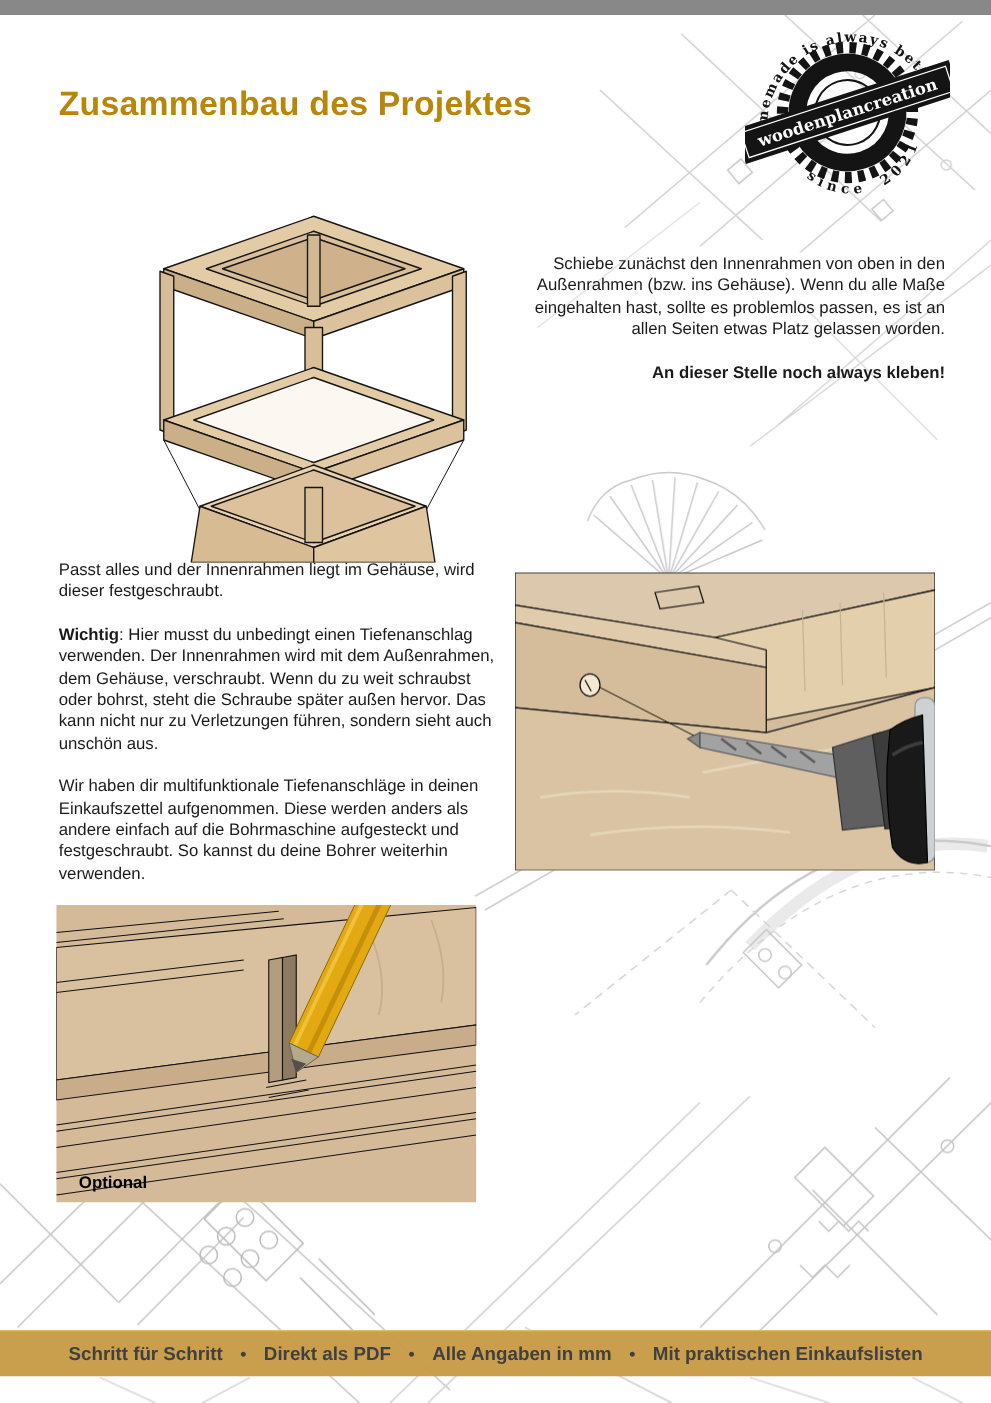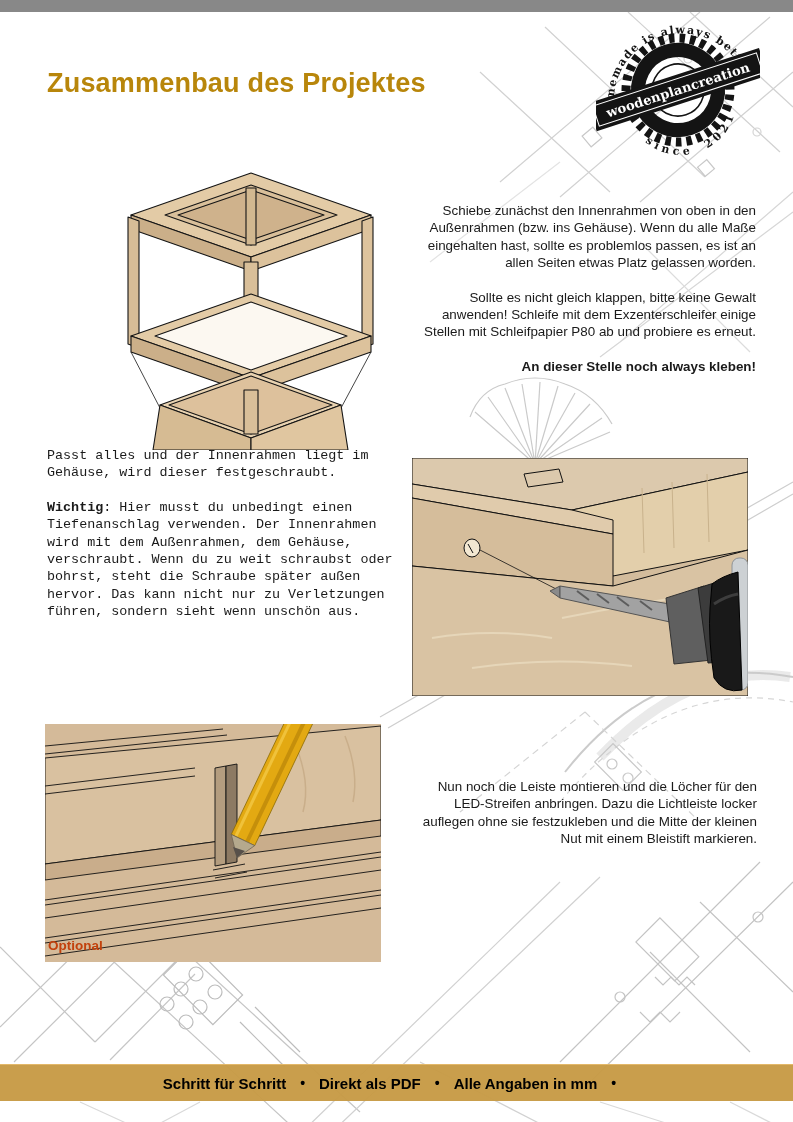--- a/index.html
+++ b/index.html
@@ -12,36 +12,36 @@
   .page-title{
     position:absolute;left:47px;top:56px;margin:0;
     font-size:27px;font-weight:700;color:#B8860B;letter-spacing:.2px;
   }
   .logo{position:absolute;left:596px;top:4px;width:164px;height:150px;}
   .fig{position:absolute;display:block;}
   .fig-frame{left:103px;top:146px;}
   .fig-drill{left:412px;top:446px;}
   .fig-pencil{left:45px;top:712px;}
   .optional-label{
-    position:absolute;left:48px;top:926px;font-size:13.5px;font-weight:700;color:#c2410c;
+    position:absolute;left:63px;top:926px;font-size:13.5px;font-weight:700;color:#000000;
   }
   .tblock{position:absolute;font-size:13.4px;line-height:17.4px;}
   .tblock p{margin:0 0 17px;}
   .tblock p:last-child{margin-bottom:0;}
   .t-right{text-align:right;}
   .text-right-top{left:408px;top:190px;width:348px;}
-  .text-left-mid{left:47px;top:435px;width:350px;font-family:Liberation Mono, monospace;}
+  .text-left-mid{left:47px;top:435px;width:350px;}
   .text-right-bottom{left:405px;top:766px;width:352px;}
   .warn{font-weight:700;}
   b.inline-strong{font-weight:700;text-align:right;}
   .footer-bar{
     position:absolute;left:0;top:1052px;width:793px;height:36px;
     background:rgba(199,154,69,0.96);border-top:1px solid #e3b869;
     display:flex;align-items:center;justify-content:center;
-    font-size:15px;font-weight:700;color:#000000;
+    font-size:15px;font-weight:700;color:#404040;
   }
   .footer-bar .sep{margin:0 14px;font-size:14px;}
   .logo-banner-text{font-family:"DejaVu Serif",serif;font-weight:700;fill:#ffffff;}
   .logo-arc-text{font-family:"DejaVu Serif",serif;font-weight:700;fill:#141414;}
 </style>
 </head>
 <body>
 
 <div class="page">
 
@@ -149,27 +149,27 @@
       <polygon points="57,247 148,214 238,247 148,280" fill="#e8d2b0"></polygon>
       <polygon points="66,247 148,218 229,247 148,276" fill="#ddc19c"></polygon>
       <polygon points="57,247 148,280 148,292 50,292" fill="#d6bb93"></polygon>
       <polygon points="148,280 238,247 245,292 148,292" fill="#e0c6a0"></polygon>
       <polygon points="141,232 155,232 155,276 141,276" fill="#d9bf99"></polygon>
     </g>
   </svg>
 
   <div class="tblock t-right text-right-top">
     <p>Schiebe zunächst den Innenrahmen von oben in den Außenrahmen (bzw. ins Gehäuse). Wenn du alle Maße eingehalten hast, sollte es problemlos passen, es ist an allen Seiten etwas Platz gelassen worden.</p>
-    <p>Sollte es nicht gleich klappen, bitte keine Gewalt anwenden! Schleife mit dem Exzenterschleifer einige Stellen mit Schleifpapier P80 ab und probiere es erneut.</p>
     <p class="warn">An dieser Stelle noch always kleben!</p>
   </div>
 
   <div class="tblock text-left-mid">
     <p>Passt alles und der Innenrahmen liegt im Gehäuse, wird dieser festgeschraubt.</p>
-    <p><b class="inline-strong">Wichtig</b><span>: Hier musst du unbedingt einen Tiefenanschlag verwenden. Der Innenrahmen wird mit dem Außenrahmen, dem Gehäuse, verschraubt. Wenn du zu weit schraubst oder bohrst, steht die Schraube später außen hervor. Das kann nicht nur zu Verletzungen führen, sondern sieht wenn unschön aus.</span></p>
+    <p><b class="inline-strong">Wichtig</b><span>: Hier musst du unbedingt einen Tiefenanschlag verwenden. Der Innenrahmen wird mit dem Außenrahmen, dem Gehäuse, verschraubt. Wenn du zu weit schraubst oder bohrst, steht die Schraube später außen hervor. Das kann nicht nur zu Verletzungen führen, sondern sieht auch unschön aus.</span></p>
+    <p>Wir haben dir multifunktionale Tiefenanschläge in deinen Einkaufszettel aufgenommen. Diese werden anders als andere einfach auf die Bohrmaschine aufgesteckt und festgeschraubt. So kannst du deine Bohrer weiterhin verwenden.</p>
   </div>
 
   <svg class="fig fig-drill" width="336" height="238" viewBox="0 0 336 238">
     <rect width="336" height="238" fill="#d3bc9c"></rect>
     <g stroke="#111111" stroke-width="1">
       <polygon points="0,0 336,0 336,14 160,52 0,26" fill="#dcc9ad"></polygon>
       <polygon points="112,16 147,11 151,24 116,29" fill="none"></polygon>
       <polygon points="160,52 336,14 336,92 201,118" fill="#e3cfab"></polygon>
       <polygon points="0,26 160,52 201,62 201,76 0,40" fill="#e0cbac"></polygon>
       <polygon points="0,40 201,76 201,128 0,108" fill="#d5bd9b"></polygon>
@@ -211,25 +211,25 @@
       <polygon points="209.7,121.6 287.7,-42.4 264.3,-53.6 186.3,110.4" fill="#e3a912" stroke="#8a6a00" stroke-width="0.8"></polygon>
       <line x1="202" y1="118" x2="280" y2="-46" stroke="#c58f0b" stroke-width="4"></line>
       <line x1="191" y1="112" x2="269" y2="-52" stroke="#f0c23a" stroke-width="3"></line>
       <polygon points="192,134 186.3,110.4 209.7,121.6" fill="#b5a98d" stroke="#6e6352" stroke-width="0.8"></polygon>
       <polygon points="192,134 188,123 200,127" fill="#57504a"></polygon>
     </g>
   </svg>
   <div class="optional-label">Optional</div>
 
   <div class="tblock t-right text-right-bottom">
-    <p>Nun noch die Leiste montieren und die Löcher für den LED-Streifen anbringen. Dazu die Lichtleiste locker auflegen ohne sie festzukleben und die Mitte der kleinen Nut mit einem Bleistift markieren.</p>
   </div>
 
   <div class="footer-bar">
     <span>Schritt für Schritt</span>
     <span class="sep">•</span>
     <span>Direkt als PDF</span>
     <span class="sep">•</span>
     <span>Alle Angaben in mm</span>
     <span class="sep">•</span>
+    <span>Mit praktischen Einkaufslisten</span>
   </div>
 
 </div>
 
 </body></html>

